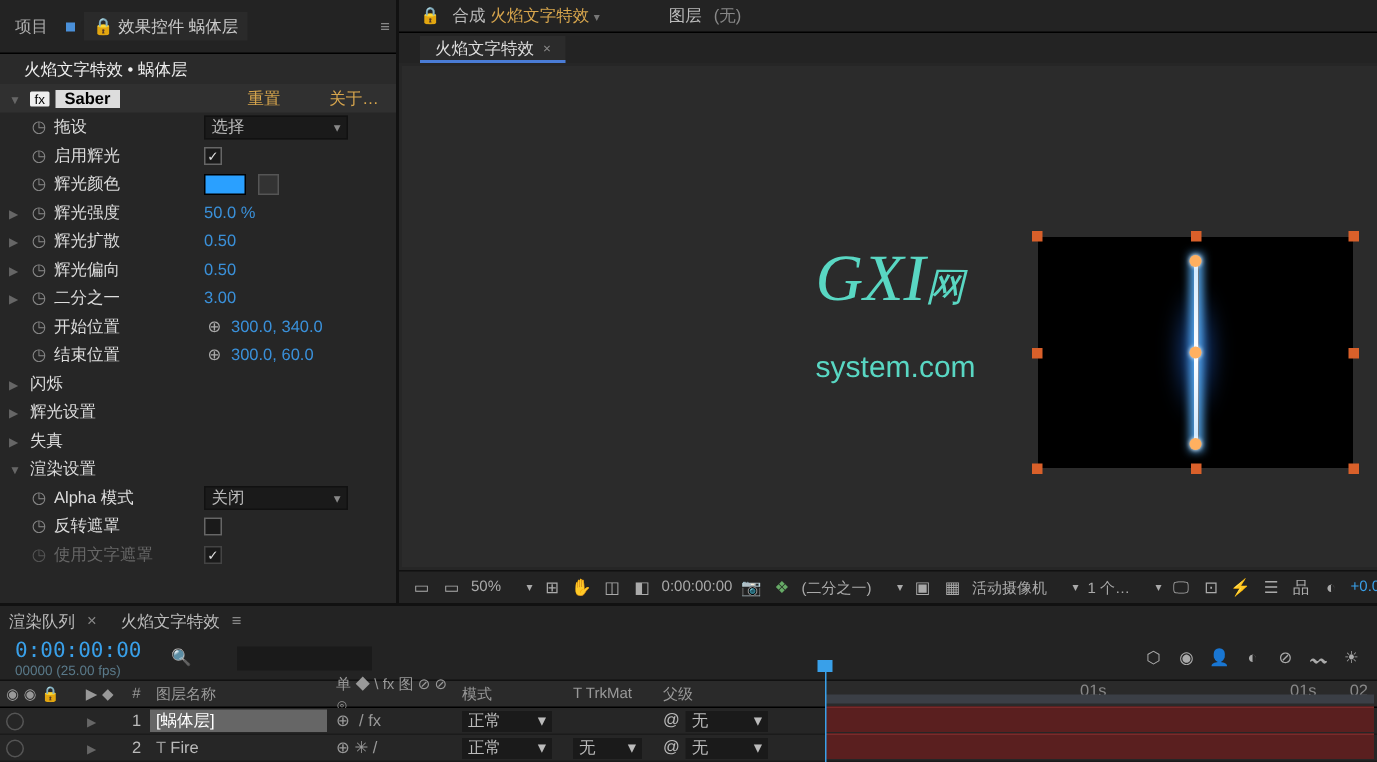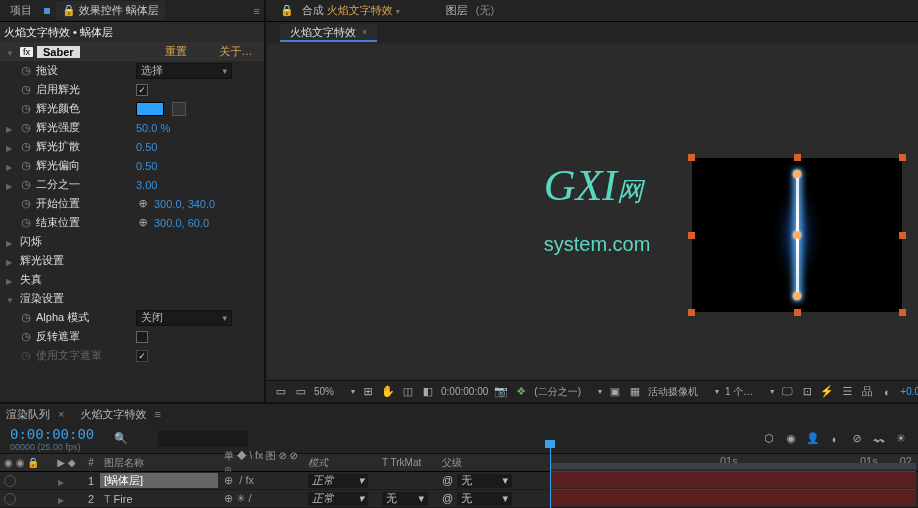--- a/index.html
+++ b/index.html
@@ -9,21 +9,21 @@
     color: #bbb;
     font-size: 11px;
     overflow: hidden;
     width: 918px;
     height: 508px;
     position: relative;
   }
   .panel-tab-bar {
     display: flex;
     align-items: center;
-    height: 22px;
+    height: 36px;
     background: #232323;
     border-bottom: 1px solid #000;
     padding: 0 4px;
     gap: 6px;
     justify-content: flex-end;
   }
   .panel-tab-bar .tab {
     padding: 2px 6px;
     color: #aaa;
     cursor: default;
@@ -49,21 +49,21 @@
     width: 284px;
     background: #262626;
     display: flex;
     flex-direction: column;
     border-right: 2px solid #111;
   }
   .effect-header {
     display: flex;
     align-items: center;
     height: 20px;
-    padding: 0 4px;
+    padding: 0 16px;
     background: #2a2a2a;
     color: #eee;
   }
   .effect-row {
     display: flex;
     align-items: center;
     height: 19px;
     padding: 0 0 0 6px;
     gap: 4px;
   }
@@ -179,21 +179,21 @@
   .tl-header {
     height:18px; display:flex;align-items:center;background:#2a2a2a;
     border-bottom:1px solid #000;font-size:10px;color:#999;
   }
   .col-togs{width:54px;display:flex;gap:3px;padding-left:4px;}
   .col-idx{width:14px;text-align:center;}
   .col-color{width:14px;}
   .col-num{width:18px;text-align:center;}
   .col-name{width:118px;padding-left:4px;}
   .col-sw{width:90px;padding-left:6px;}
-  .col-mode{width:74px;font-style:italic;}
+  .col-mode{width:74px;}
   .col-trk{width:60px;}
   .col-parent{width:70px;}
   .tl-row {height:18px;display:flex;align-items:center;background:#262626;border-bottom:1px solid #1b1b1b;}
   .tl-row.sel .col-name{color:#fff;}
   .eye{width:12px;height:12px;border:1px solid #555;border-radius:50%;}
   .label-red{width:10px;height:14px;background:#8a2a2a;}
   .mini-dd{background:#1a1a1a;height:14px;display:flex;align-items:center;justify-content:space-between;padding:0 4px;width:60px;}
   .tl-ruler{position:absolute;left:550px;right:0;top:452px;height:18px;display:flex;align-items:center;color:#888;}
   .tl-cti{position:absolute;left:550px;top:440px;bottom:0;width:1px;background:#39a0e9;}
   .tl-cti::before{content:"";position:absolute;top:0;left:-5px;width:10px;height:8px;background:#39a0e9;}

